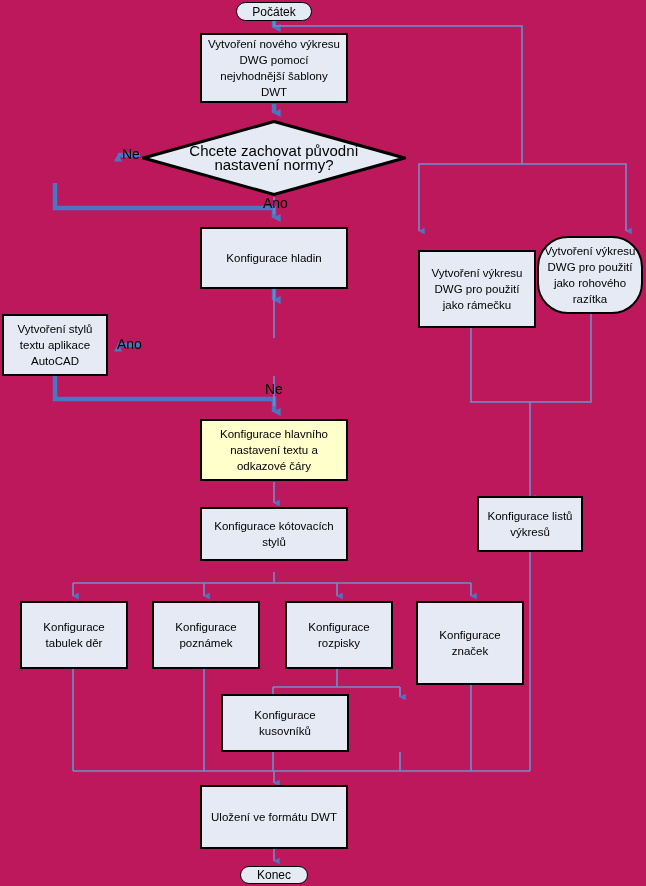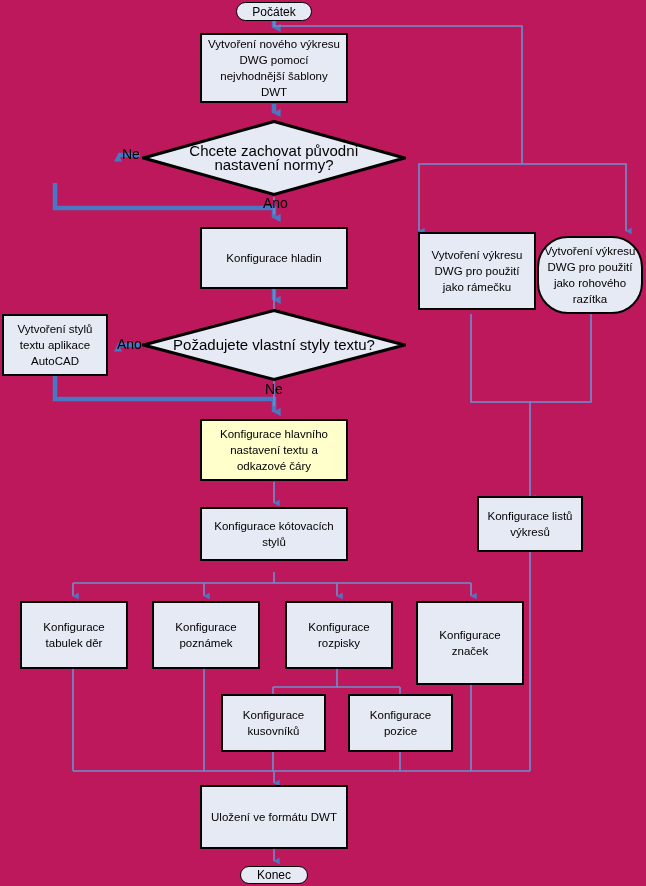--- a/index.html
+++ b/index.html
@@ -158,26 +158,20 @@
       <polygon points="132,1.5 262.5,38 132,74.5 1.5,38" fill="#e6eaf5" stroke="#000000" stroke-width="3"></polygon>
     </svg>
     <span class="dtext">Chcete zachovat původní nastavení normy?</span>
   </div>
 
 
   <div class="node process" style="left:200px; top:227px; width:148px; height:62px;">
     <span>Konfigurace hladin</span>
   </div>
 
-  <div class="node decision" style="left:142px; top:309px; width:264px; height:72px;">
-    <svg class="dshape" viewBox="0 0 264 72" preserveAspectRatio="none">
-      <polygon points="132,1.5 262.5,36 132,70.5 1.5,36" fill="#e6eaf5" stroke="#000000" stroke-width="3"></polygon>
-    </svg>
-    <span class="dtext">Požadujete vlastní styly textu?</span>
-  </div>
 
   <div class="node process" style="left:2px; top:314px; width:106px; height:62px;">
     <span>Vytvoření stylů textu aplikace AutoCAD</span>
   </div>
 
   <div class="node process highlight" style="left:200px; top:419px; width:148px; height:62px;">
     <span>Konfigurace hlavního nastavení textu a odkazové čáry</span>
   </div>
 
   <div class="node process" style="left:200px; top:507px; width:148px; height:54px;">
@@ -193,29 +187,26 @@
   </div>
 
   <div class="node process" style="left:285px; top:601px; width:108px; height:68px;">
     <span>Konfigurace rozpisky</span>
   </div>
 
   <div class="node process" style="left:416px; top:601px; width:108px; height:84px;">
     <span>Konfigurace značek</span>
   </div>
 
-  <div class="node process" style="left:221px; top:694px; width:105px; height:58px;">
+  <div class="node process" style="left:221px; top:694px; width:128px; height:58px;">
     <span>Konfigurace kusovníků</span>
   </div>
 
-  <div class="node process" style="left:348px; top:694px; width:105px; height:58px;">
-    <span>Konfigurace pozice</span>
-  </div>
-
-  <div class="node process" style="left:418px; top:232px; width:118px; height:78px;">
+
+  <div class="node process" style="left:418px; top:250px; width:118px; height:78px;">
     <span>Vytvoření výkresu DWG pro použití jako rámečku</span>
   </div>
 
   <div class="node process" style="left:537px; top:236px; width:106px; height:78px;border-radius:31px;">
     <span>Vytvoření výkresu DWG pro použití jako rohového razítka</span>
   </div>
 
   <div class="node process" style="left:477px; top:496px; width:106px; height:56px;">
     <span>Konfigurace listů výkresů</span>
   </div>

